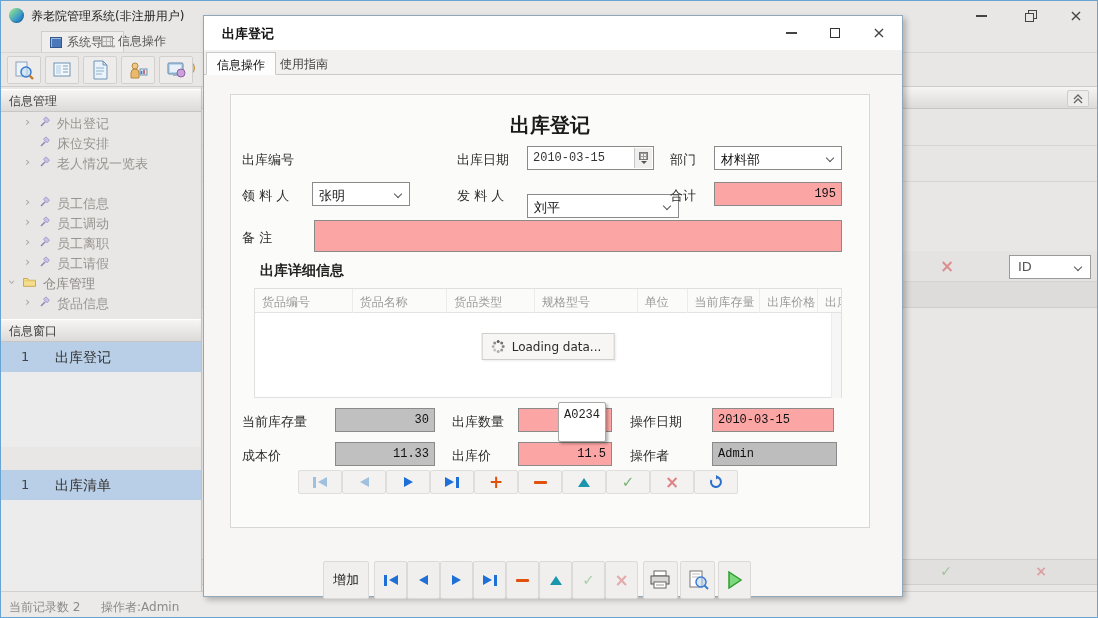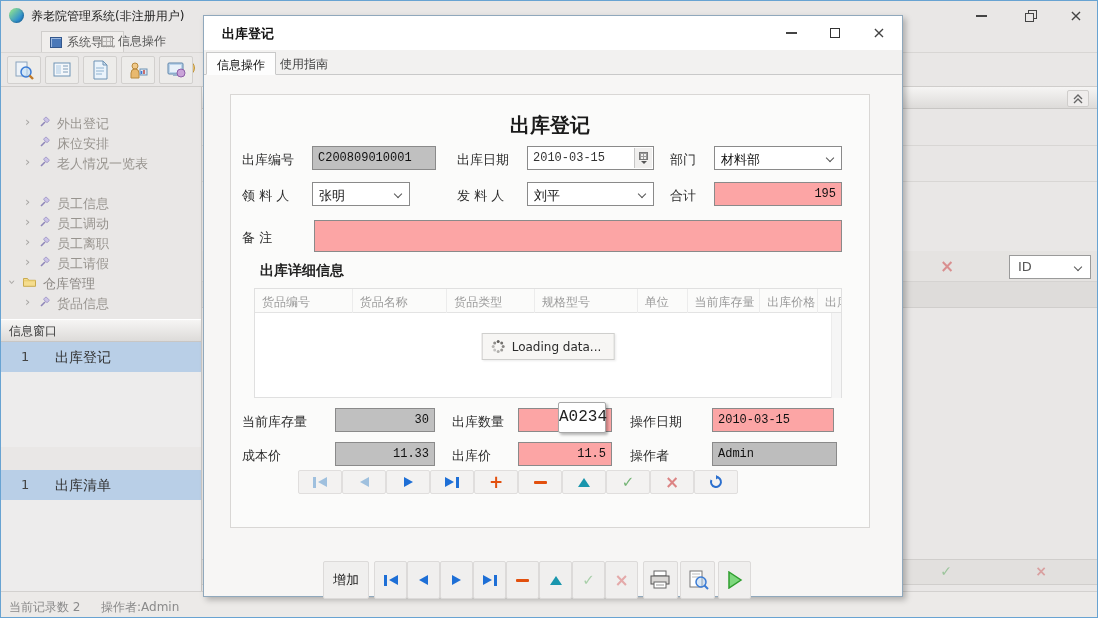--- a/index.html
+++ b/index.html
@@ -99,23 +99,23 @@
   .gcol { height:24px; padding:5px 0 0 7px; font-size:12px; color:#9a9a9a; border-right:1px solid #ececec; overflow:hidden; white-space:nowrap; }
   .vscroll { position:absolute; right:0; top:24px; width:10px; height:85px; background:#f6f6f6; border-left:1px solid #ececec; }
   .loading { position:absolute; left:50%; top:44px; transform:translateX(-50%); background:#f7f6f4; border:1px solid #cfcfcd;
     display:flex; align-items:center; padding:5px 12px 5px 8px; gap:6px; box-shadow:1px 1px 2px rgba(0,0,0,.08); }
   .spinbox { width:15px; height:15px; position:relative; }
   .spinner { position:absolute; left:6px; top:6px; width:3px; height:3px; border-radius:50%;
     box-shadow:0 -5px 0 #5f5d5a, 3.5px -3.5px 0 #73716e, 5px 0 0 #878582, 3.5px 3.5px 0 #9b9996,
                0 5px 0 #afaeab, -3.5px 3.5px 0 #c2c1bf, -5px 0 0 #b5b4b1, -3.5px -3.5px 0 #8d8b88; }
   .loading-text { font-size:12px; color:#2b2b2b; }
 
-  .tooltip { position:absolute; left:354px; top:386px; width:48px; height:31px; background:#fff; border:1px solid #a8a8a8;
+  .tooltip { position:absolute; left:354px; top:386px; width:48px; height:40px; background:#fff; border:1px solid #a8a8a8;
     border-radius:2px; box-shadow:2px 2px 3px rgba(0,0,0,.28); text-align:center; padding-top:5px;
-    font-size:16px; color:#222; z-index:12; font-family:"Liberation Mono","DejaVu Sans Mono",monospace; }
+    font-size:12px; color:#222; z-index:12; font-family:"Liberation Mono","DejaVu Sans Mono",monospace; }
 
   .navbar { position:absolute; left:94px; top:454px; height:24px; }
   .navbtn { position:absolute; top:0; width:44px; height:24px; background:#f3f2f1; border:1px solid #e0dedd; border-radius:2px;
     display:flex; align-items:center; justify-content:center; gap:2px; }
   .tr-r { width:0; height:0; border-top:5px solid transparent; border-bottom:5px solid transparent; border-left:9px solid currentColor; }
   .tr-l { width:0; height:0; border-top:5px solid transparent; border-bottom:5px solid transparent; border-right:9px solid currentColor; }
   .tr-u { width:0; height:0; border-left:6px solid transparent; border-right:6px solid transparent; border-bottom:9px solid currentColor; }
   .vbar { width:3px; height:11px; background:currentColor; }
   .glyph-plus { font-size:17px; font-weight:bold; line-height:14px; }
   .hbar { width:13px; height:3px; border-radius:1px; background:currentColor; }
@@ -218,20 +218,21 @@
   <div class="id-combo">
     <span>ID</span>
     <span class="chev" style="right:9px;top:8px"></span>
   </div>
   <div class="rc-band" style="left:201px;top:281px;width:897px;height:26px;background:#dedcda;border-bottom:1px solid #d0cecc;"></div>
   <div class="rc-band" style="left:201px;top:558px;width:897px;height:26px;background:#e2e0de;border-top:1px solid #d0cecc;border-bottom:1px solid #d0cecc;"></div>
   <span class="act-ic" style="left:910px;color:#9cc49c">✓</span>
   <span class="act-ic" style="left:1005px;color:#d9a0a0">×</span>
 
   <div class="sidebar">
+    <div class="shead" style="top:2px">信息管理</div>
 
     <div class="trow" style="top:26px">
       <span class="texp" style="left:24px">›</span>
       <span class="ticon" style="left:38px"><svg width="12" height="12">
             <path d="M2 10 L6 6" stroke="#8f86b8" stroke-width="1.6"></path>
             <rect x="5" y="2" width="5" height="3.6" rx="0.8" transform="rotate(45 7.5 3.8)" fill="#cbc3e6" stroke="#9a90c4" stroke-width="0.8"></rect>
           </svg></span>
       <span class="tlabel" style="left:56px">外出登记</span>
     </div>
     <div class="trow" style="top:46px">
@@ -334,42 +335,41 @@
     </div>
     <div class="dlg-tabs">
       <span class="dtab active" style="left:2px">信息操作</span>
       <span class="dtab" style="left:66px">使用指南</span>
     </div>
 
     <div class="groupbox"></div>
     <div class="heading">出库登记</div>
 
     <span class="flabel" style="left:38px;top:135px">出库编号</span>
-    <div class="fld ro" style="left:108px;top:130px;width:124px">C200809010001</div>
     <span class="flabel" style="left:253px;top:135px">出库日期</span>
     <div class="datewrap" style="left:323px;top:130px;width:127px">
       <span class="val">2010-03-15</span>
       <span class="datebtn">
         <span class="cal-grid"></span>
         <span class="cal-caret"></span>
       </span>
     </div>
     <span class="flabel" style="left:466px;top:135px">部门</span>
     <div class="combo" style="left:510px;top:130px;width:128px">
       <span>材料部</span>
       <span class="chev" style="right:8px;top:8px"></span>
     </div>
 
     <span class="flabel" style="left:38px;top:171px">领 料 人</span>
     <div class="combo" style="left:108px;top:166px;width:98px">
       <span>张明</span>
       <span class="chev" style="right:8px;top:8px"></span>
     </div>
     <span class="flabel" style="left:253px;top:171px">发 料 人</span>
-    <div class="combo" style="left:323px;top:166px;width:127px">
+    <div class="combo" style="left:323px;top:178px;width:152px">
       <span>刘平</span>
       <span class="chev" style="right:8px;top:8px"></span>
     </div>
     <span class="flabel" style="left:466px;top:171px">合计</span>
     <div class="fld num" style="left:510px;top:166px;width:128px">195</div>
 
     <span class="flabel" style="left:38px;top:213px">备 注</span>
     <input class="fld" style="left: 110px; top: 204px; width: 528px; height: 32px;" value="">
 
     <span class="detail-title">出库详细信息</span>

